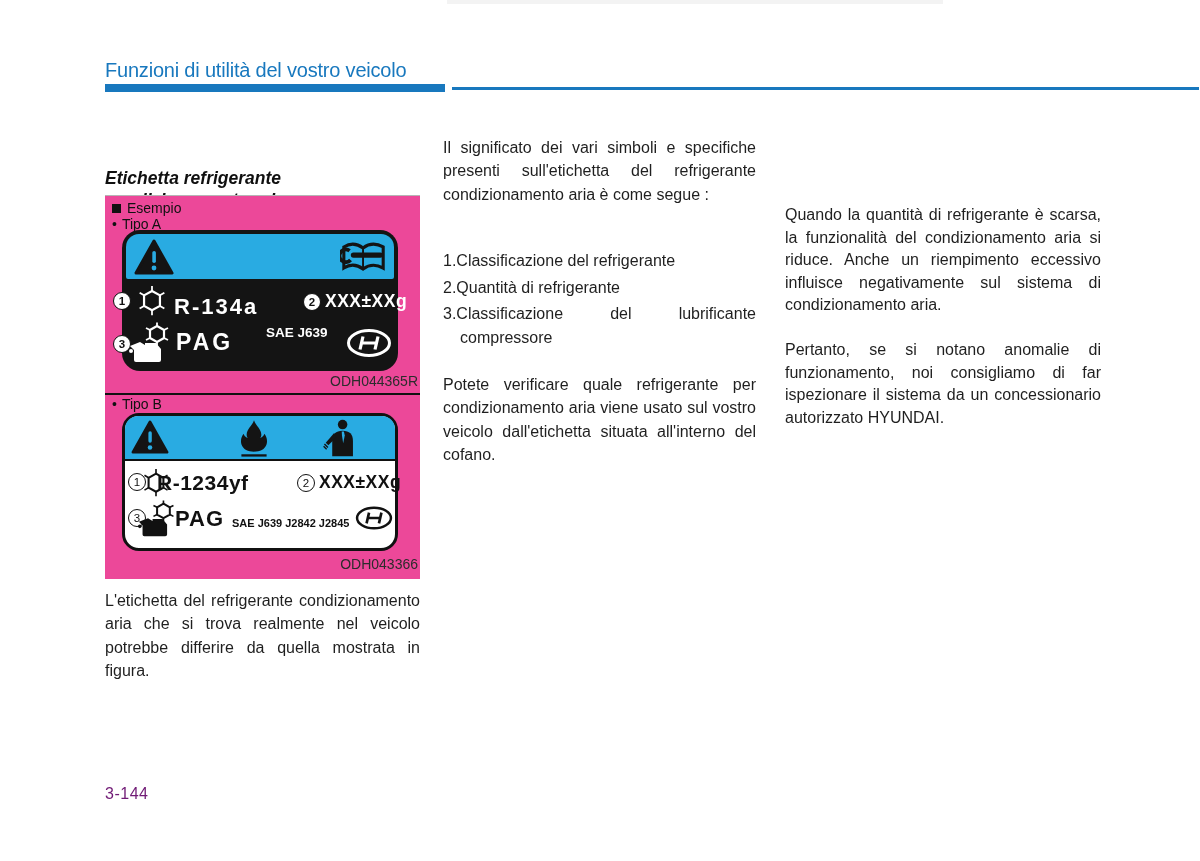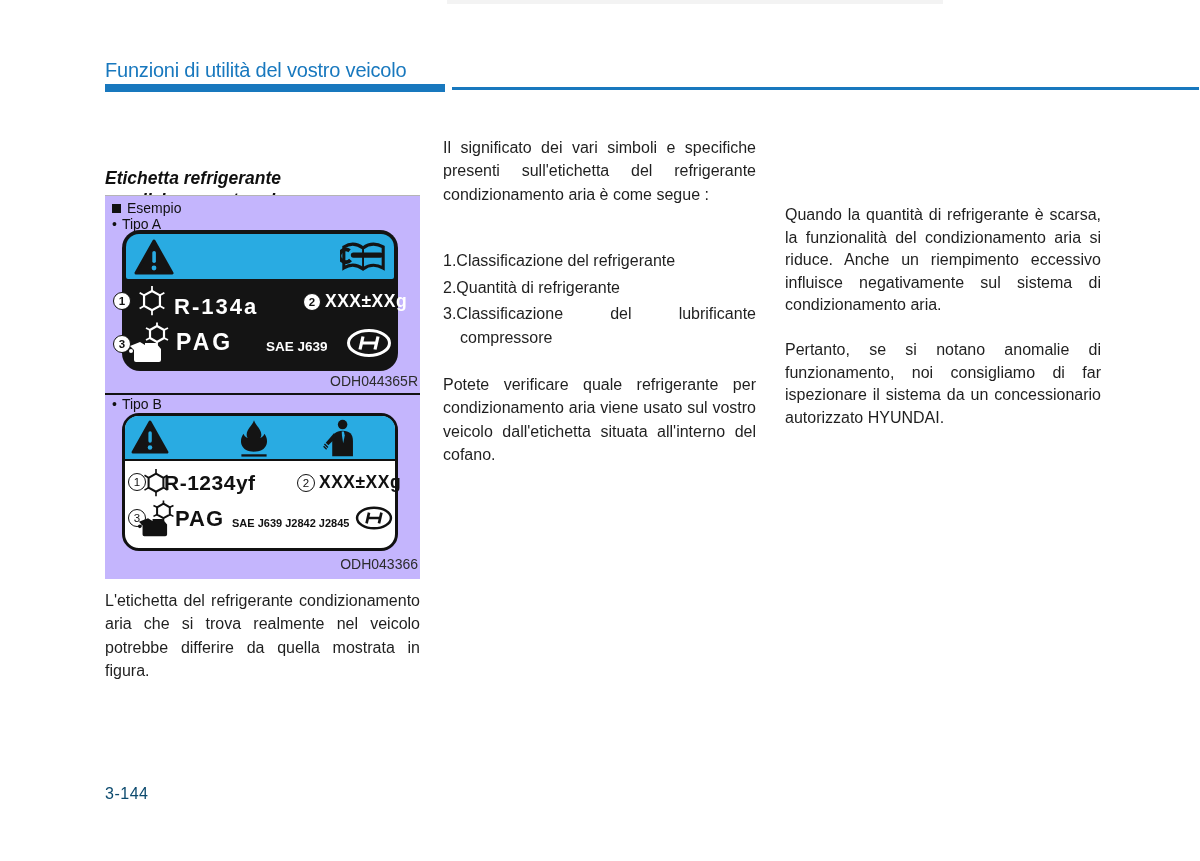--- a/index.html
+++ b/index.html
@@ -11,21 +11,21 @@
   .chapter-title{left:105px;top:59px;font-size:20px;color:#1878be;letter-spacing:-0.2px;}
   .title-bar{left:105px;top:84px;width:340px;height:8px;background:#1878be;}
   .title-line{left:452px;top:87px;width:747px;height:2.5px;background:#1878be;}
   .top-strip{left:447px;top:0;width:496px;height:4px;background:#f3f3f3;}
 
   
   .h2{font-style:italic;font-weight:bold;font-size:17.5px;line-height:22px;color:#101010;margin-top:31px;}
   .body-text{font-size:16px;line-height:23.4px;text-align:justify;color:#1f1f1f;}
 
   
-  .figure-box{left:105px;top:195px;width:315px;height:383px;background:#c4b5fd;border-top:1px solid #b5b5b5;}
+  .figure-box{left:105px;top:195px;width:315px;height:383px;background:#ec4899;border-top:1px solid #b5b5b5;}
   .fig-caption-row{position:absolute;font-size:14px;color:#111;display:flex;align-items:center;}
   .sq{display:inline-block;width:9px;height:9px;background:#111;margin-right:6px;}
   .blt::before{content:"\2022";margin-right:5px;}
 
   .label-a{position:absolute;left:17px;top:34px;width:276px;height:141px;background:#141414;border-radius:18px;}
   .band-a{position:absolute;left:4px;top:4px;width:268px;height:45px;background:#29abe2;border-radius:13px 13px 2px 2px;}
   .label-b{position:absolute;left:17px;top:217px;width:276px;height:138px;background:#fff;border:3px solid #111;border-radius:17px;box-sizing:border-box;}
   .band-b{position:absolute;left:0;top:0;width:270px;height:43px;background:#29abe2;border-bottom:2.5px solid #111;border-radius:13px 13px 0 0;}
 
   .cnum{position:absolute;width:18px;height:18px;border-radius:50%;background:#fff;color:#111;
@@ -48,21 +48,21 @@
 
   
   .col-left-caption{left:105px;top:589px;width:315px;}
   .mid-intro{left:443px;top:136px;width:313px;}
   .mid-list{left:443px;top:249px;width:313px;}
   .mid-list div{padding-left:17px;text-indent:-17px;font-size:16px;line-height:23.5px;text-align:justify;margin-bottom:3px;color:#1f1f1f;}
   .mid-note{left:443px;top:373px;width:313px;}
   .right-heading{left:785px;top:136px;width:280px;}
   .right-p1{left:785px;top:204px;width:316px;line-height:22.5px;}
   .right-p2{left:785px;top:339px;width:316px;line-height:22.5px;}
-  .page-number{left:105px;top:785px;font-size:16px;color:#0c4a6e;letter-spacing:0.5px;}
+  .page-number{left:105px;top:785px;font-size:16px;color:#701a75;letter-spacing:0.5px;}
 </style>
 </head>
 <body>
 
 <div id="root">
 
   <div class="abs top-strip"></div>
 
   <div class="abs chapter-title">Funzioni di utilità del vostro veicolo</div>
   <div class="abs title-bar"></div>
@@ -106,21 +106,21 @@
       <span class="qty-txt lw" style="left:203px;top:61px;">XXX±XXg</span>
 
       <span class="cnum" style="left:-9px;top:105px;">3</span>
       <svg class="icon lw" style="left:6px;top:92px;" width="46" height="44" viewBox="0 0 46 44">
         <path d="M29 4 L36 8 L36 16 L29 20 L22 16 L22 8 Z" fill="none" stroke="currentColor" stroke-width="2.2"></path>
         <path d="M29 4 L29 0.5 M36 8 L40 6 M36 16 L40 18 M29 20 L29 23.5 M22 16 L18 18 M22 8 L18 6" stroke="currentColor" stroke-width="1.8"></path>
         <path d="M2 24 L12 20 L17 23 L17 21 L28 21 L33 27 L33 38 Q33 40 31 40 L8 40 Q6 40 6 38 L6 28 Z" fill="currentColor"></path>
         <circle cx="3" cy="29" r="2" fill="currentColor"></circle>
       </svg>
       <span class="pag-txt lw" style="left:54px;top:99px;">PAG</span>
-      <span class="sae-txt lw" style="left:144px;top:109px;">SAE J639</span>
+      <span class="sae-txt lw" style="left:144px;top:95px;">SAE J639</span>
       <svg class="icon lw" style="left:224px;top:98px;" width="46" height="30" viewBox="0 0 46 30">
         <ellipse cx="23" cy="15" rx="20.5" ry="12.5" fill="none" stroke="currentColor" stroke-width="3"></ellipse>
         <path d="M17 8.5 L14 21.5 M32 8.5 L29 21.5 M15 15 L31 15" stroke="currentColor" stroke-width="3.2"></path>
       </svg>
     </div>
 
     <div class="fig-code" style="top:177px;">ODH044365R</div>
 
     <div class="sep-line"></div>
 
@@ -146,21 +146,21 @@
           <path d="M2 29 L6 33 M1 31.5 L4.5 35" stroke="#141414" stroke-width="1.6"></path>
           <path d="M22 14.5 L24.5 14.5 L25.5 19 L23.7 28 L22.3 19 Z" fill="#29abe2"></path>
         </svg>
       </div>
 
       <span class="cnum thin" style="left:3px;top:57px;">1</span>
       <svg class="icon lb" style="left:17px;top:50px;" width="28" height="35" viewBox="0 0 34 40">
         <path d="M17 8 L26 13 L26 25 L17 30 L8 25 L8 13 Z" fill="none" stroke="currentColor" stroke-width="2.5"></path>
         <path d="M17 8 L17 2.5 M26 13 L31 10 M26 25 L31 28 M17 30 L17 35.5 M8 25 L3 28 M8 13 L3 10" stroke="currentColor" stroke-width="2"></path>
       </svg>
-      <span class="ref-txt-b lb" style="left:39px;top:55px;">R-1234yf</span>
+      <span class="ref-txt-b lb" style="left:32px;top:55px;">R-1234yf</span>
 
       <span class="cnum thin" style="left:172px;top:58px;">2</span>
       <span class="qty-txt lb" style="left:194px;top:56px;">XXX±XXg</span>
 
       <span class="cnum thin" style="left:3px;top:93px;">3</span>
       <svg class="icon lb" style="left:12px;top:84px;" width="42" height="40" viewBox="0 0 46 44">
         <path d="M29 4 L36 8 L36 16 L29 20 L22 16 L22 8 Z" fill="none" stroke="currentColor" stroke-width="2.2"></path>
         <path d="M29 4 L29 0.5 M36 8 L40 6 M36 16 L40 18 M29 20 L29 23.5 M22 16 L18 18 M22 8 L18 6" stroke="currentColor" stroke-width="1.8"></path>
         <path d="M2 24 L12 20 L17 23 L17 21 L28 21 L33 27 L33 38 Q33 40 31 40 L8 40 Q6 40 6 38 L6 28 Z" fill="currentColor"></path>
         <circle cx="3" cy="29" r="2" fill="currentColor"></circle>

